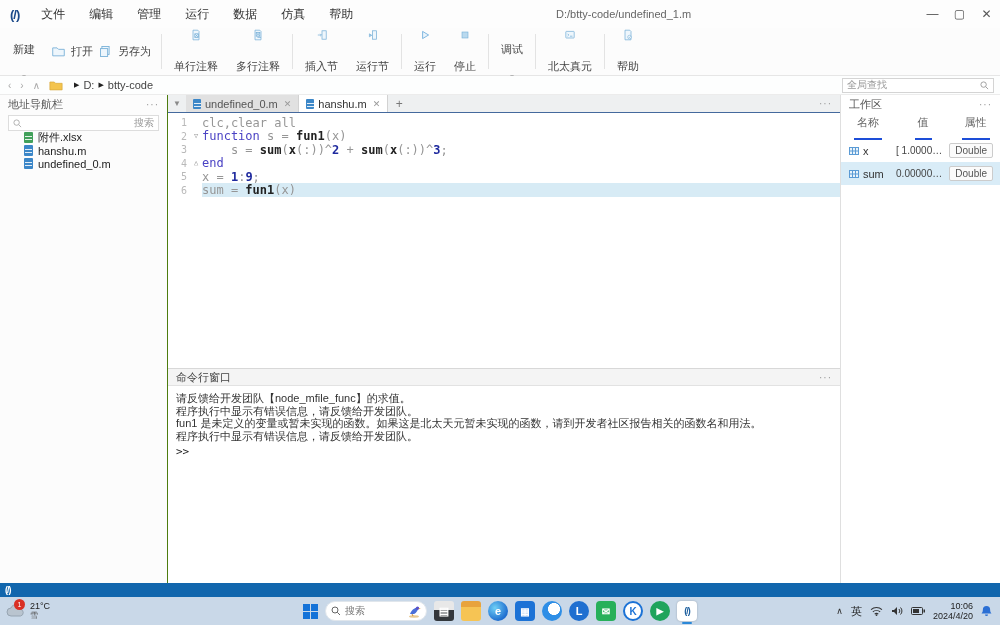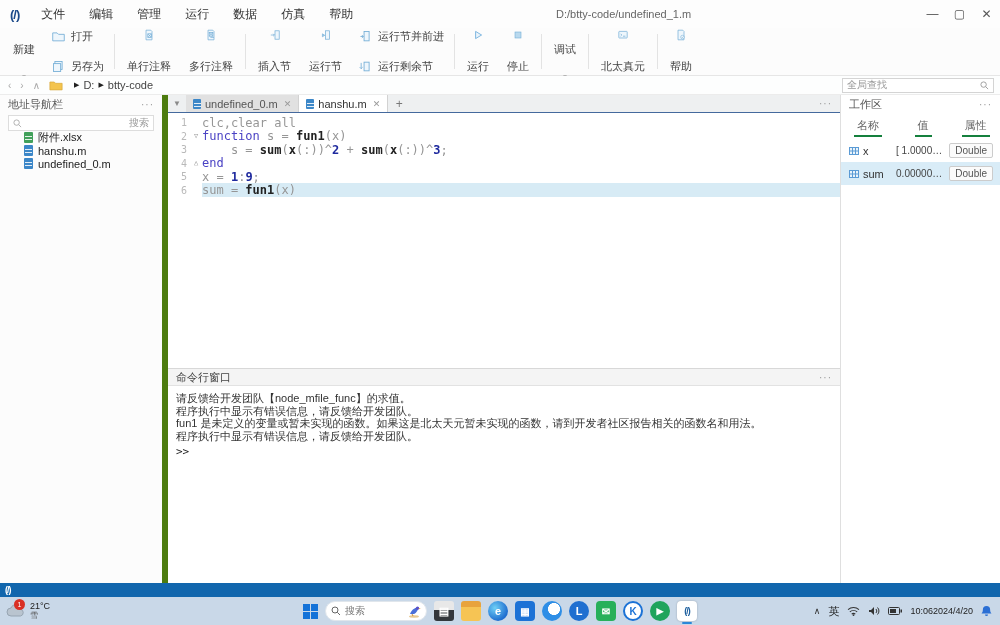--- a/index.html
+++ b/index.html
@@ -15,37 +15,37 @@
   .menu-item{font-size:12px;color:#333;padding:0 12px;cursor:default}
   .win-title{position:absolute;left:556px;top:8px;font-size:11px;color:#666}
   .win-controls{margin-left:auto;display:flex}
   .win-btn{width:27px;text-align:center;font-size:12px;color:#555;line-height:28px}
 
   
   .toolbar{height:48px;border-bottom:1px solid #e6e6e6;background:#fcfcfc;display:flex;align-items:stretch;padding:1px 4px;flex-shrink:0}
   .tb-big{display:flex;flex-direction:column;align-items:center;justify-content:center;gap:18px;padding:0 9px;font-size:11px;color:#444}
   .tb-big svg{height:20px}
   .tb-caret{font-size:7px;color:#888;line-height:4px}
-  .tb-stack{display:flex;flex-direction:column;justify-content:space-between;gap:11px;padding:0 7px}
+  .tb-stack{display:flex;flex-direction:row;justify-content:flex-end;gap:5px;padding:0 7px}
   .tb-small{display:flex;align-items:center;gap:5px;font-size:11px;color:#444}
   .tb-divider{width:1px;background:#e3e3e3;margin:5px 3px}
 
   
   .pathbar{height:19px;display:flex;align-items:center;background:#fdfefe;border-bottom:1px solid #ececec;padding-left:8px;font-size:11px;color:#444;flex-shrink:0}
   .nav-arrow{color:#a9a9a9;font-size:10px;margin-right:9px}
   .crumb-sep{font-size:7px;color:#222;margin:0 4px}
   .gsearch{margin-left:auto;margin-right:6px;width:152px;height:15px;border:1px solid #d4d4d4;background:#fff;display:flex;align-items:center;padding:0 4px}
   .gsearch .ph{font-size:10px;color:#999}
   .gsearch svg{margin-left:auto}
 
   
   .main{flex:1;display:flex;min-height:0}
 
   
-  .sidebar{width:168px;flex-shrink:0;border-right:6px solid #4d7c0f;background:#fcfcfc;display:flex;flex-direction:column}
+  .sidebar{width:168px;flex-shrink:0;border-right:1px solid #4d7c0f;background:#fcfcfc;display:flex;flex-direction:column}
   .panel-head{height:18px;display:flex;align-items:center;padding:0 8px;font-size:11px;color:#555;flex-shrink:0}
   .dots{margin-left:auto;color:#9a9a9a;font-size:10px;letter-spacing:1px}
   .sb-search{margin:2px 8px 0;height:16px;border:1px solid #ddd;background:#fff;display:flex;align-items:center;padding:0 4px}
   .sb-search .ph{margin-left:auto;font-size:10px;color:#999}
   .file-list{}
   .file-row{display:flex;align-items:center;gap:5px;padding:1px 0 1px 24px;font-size:11px;color:#222;height:13px}
   .ficon{width:9px;height:11px;border-radius:1px;flex-shrink:0;background-image:repeating-linear-gradient(to bottom,transparent 0 2px,rgba(255,255,255,.85) 2px 3px);background-size:7px 7px;background-position:1px 2px;background-repeat:no-repeat}
   .f-m{background-color:#3c87c8}
   .f-xlsx{background-color:#41a05a}
 
@@ -74,21 +74,21 @@
   .cmdwin{height:215px;border-top:1px solid #d8d8d8;display:flex;flex-direction:column;flex-shrink:0}
   .cmd-head{height:17px;background:#f4f4f4;border-bottom:1px solid #e2e2e2;display:flex;align-items:center;padding:0 8px;font-size:11px;color:#444;flex-shrink:0}
   .cmd-body{flex:1;padding:6px 8px;font-size:11px;color:#333}
   .cmd-line{line-height:12.5px}
   .cmd-prompt{margin-top:3px;font-family:"DejaVu Sans Mono",monospace;font-size:11px;color:#222}
 
   
   .workspace{width:160px;flex-shrink:0;border-left:1px solid #dfdfdf;background:#fff;display:flex;flex-direction:column}
   .ws-cols{display:flex;align-items:center;height:24px;font-size:11px;color:#666;margin-top:2px}
   .ws-col{text-align:center}
-  .ws-col span{border-bottom:2px solid #15803d;padding:0 3px 2px;display:inline-block}
+  .ws-col span{border-bottom:2px solid #1d4ed8;padding:0 3px 8px;display:inline-block}
   .c-name{width:54px}.c-val{width:56px}.c-attr{flex:1}
   .ws-row{display:flex;align-items:center;height:23px;font-size:11px;color:#333;padding-left:8px}
   .ws-row.selected{background:#d9ecf7}
   .ws-row .vname{width:36px}
   .ws-row .vval{width:58px;font-size:10px;color:#444}
   .badge{border:1px solid #ccc;background:#fbfbfb;color:#555;font-size:10px;height:15px;line-height:14px;padding:0 5px;border-radius:2px;margin-left:auto;margin-right:7px}
   .gridicon{margin-right:4px;flex-shrink:0}
 
   
   .appstatus{height:14px;background:#1166ad;display:flex;align-items:center;padding-left:5px;flex-shrink:0}
@@ -116,21 +116,21 @@
   .ic-store{background:#1b72d6;color:#fff;border-radius:4px;font-size:10px}
   .ic-360{background:radial-gradient(circle at 60% 40%,#ffffff 0 35%,#2e8ee6 36%);border-radius:50%;color:#fff}
   .ic-lapp{background:#1f6fd0;color:#fff;border-radius:50%}
   .ic-chat{background:#27b05a;color:#fff;border-radius:4px;font-size:10px}
   .ic-kapp{background:#fff;color:#1b72d6;border:2px solid #1b72d6;border-radius:50%;font-size:10px}
   .ic-play{background:#1fa45c;color:#fff;border-radius:50%;font-size:9px}
   .ic-baltam{background:#fff;color:#1b5e9e;border-radius:4px;font-size:9px;letter-spacing:-1px;box-shadow:0 0 2px rgba(0,0,0,.25)}
   .tray{margin-left:auto;display:flex;align-items:center;gap:8px;padding-right:8px}
   .tray-chev{font-size:9px;color:#333}
   .tray-lang{font-size:11px;color:#222}
-  .clock{display:flex;flex-direction:row;align-items:flex-end;line-height:10px}
+  .clock{display:flex;flex-direction:column;align-items:flex-end;line-height:10px}
   .clock span{font-size:9px;color:#222}
 
   .ic-stroke{stroke:#74aed6;fill:#eef6fc;stroke-width:1.2}
   .ic-line{stroke:#74aed6;stroke-width:1.2;fill:none}
 </style>
 </head>
 <body>
 
 <div class="screen">
   <div class="app">
@@ -204,36 +204,20 @@
             <path class="ic-line" d="M3 10h6M7 8l2 2-2 2"></path>
           </svg>
         <span>插入节</span>
       </div>
       <div class="tb-big">
         <svg width="20" height="20" viewBox="0 0 20 20">
             <rect class="ic-stroke" x="9" y="3" width="7" height="14"></rect>
             <path d="M4 8l4 2.5L4 13z" fill="#9cc7e6" stroke="#74aed6"></path>
           </svg>
         <span>运行节</span>
-      </div>
-      <div class="tb-stack">
-        <div class="tb-small">
-          <svg width="15" height="13" viewBox="0 0 20 18">
-              <rect class="ic-stroke" x="8" y="2" width="7" height="13"></rect>
-              <path class="ic-line" d="M3 9h4M5 7l2 2-2 2"></path>
-            </svg>
-          <span>运行节并前进</span>
-        </div>
-        <div class="tb-small">
-          <svg width="15" height="13" viewBox="0 0 20 18">
-              <rect class="ic-stroke" x="8" y="3" width="7" height="12"></rect>
-              <path class="ic-line" d="M4 4v8M2 10l2 2 2-2"></path>
-            </svg>
-          <span>运行剩余节</span>
-        </div>
       </div>
       <div class="tb-divider"></div>
       <div class="tb-big">
         <svg width="20" height="20" viewBox="0 0 20 20">
             <path d="M6 4l10 6-10 6z" fill="#eaf4fb" stroke="#5fa5d8" stroke-width="1.3"></path>
           </svg>
         <span>运行</span>
       </div>
       <div class="tb-big">
         <svg width="20" height="20" viewBox="0 0 20 20">

